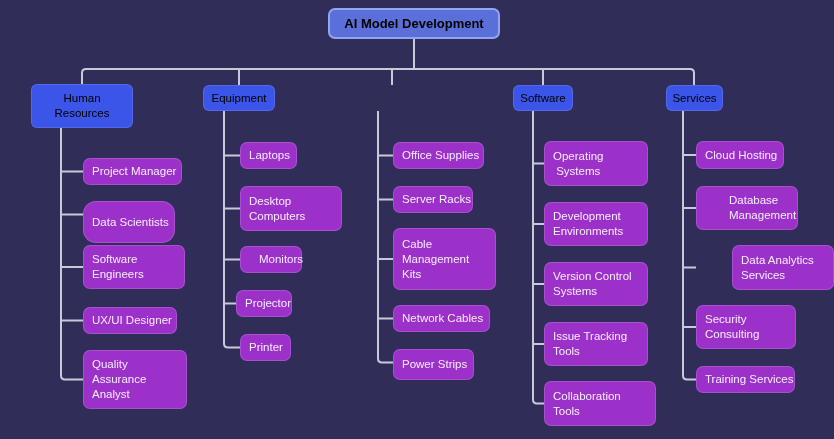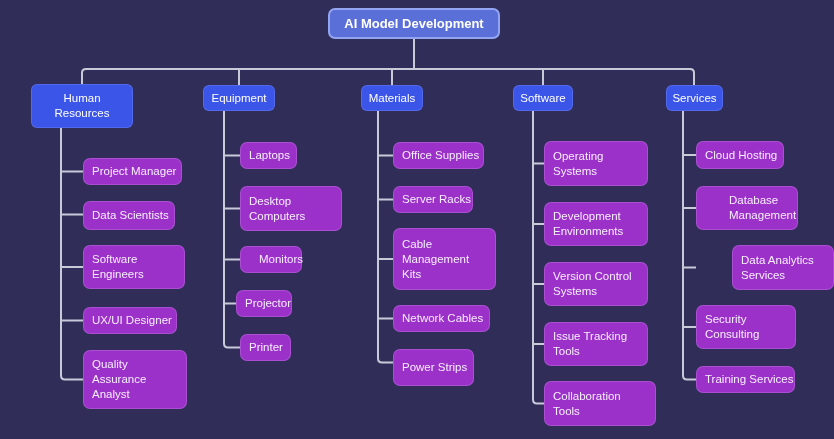--- a/index.html
+++ b/index.html
@@ -20,21 +20,21 @@
   .connectors path{
     fill:none;
     stroke:#c9cad9;
     stroke-width:2;
   }
   .node{
     position:absolute;
     display:flex;
     align-items:center;
     box-sizing:border-box;
-    color:#ffffff;
+    color:#000000;
     white-space:pre;
     font-size:11.5px;
     line-height:15px;
     cursor:default;
   }
   .root{
     background:#5b6fd8;
     border:2px solid #93a5f2;
     border-radius:7px;
     justify-content:center;
@@ -99,49 +99,48 @@
       <path d="M683,208 H696"></path>
       <path d="M683,267.5 H696"></path>
       <path d="M683,327 H696"></path>
   </svg>
 
   <div class="node root" style="left:328px;top:8px;width:172px;height:31px;">AI Model Development</div>
 
   <div class="node branch" style="left:31px;top:84px;width:102px;height:44px;">Human
 Resources</div>
   <div class="node branch" style="left:203px;top:85px;width:72px;height:26px;">Equipment</div>
-  <div class="node branch" style="left:361px;top:85px;width:62px;height:26px;">Materials</div>
   <div class="node branch" style="left:513px;top:85px;width:60px;height:26px;">Software</div>
   <div class="node branch" style="left:666px;top:85px;width:57px;height:26px;">Services</div>
 
   <div class="node leaf" style="left:83px;top:158px;width:99px;height:27px;">Project Manager</div>
-  <div class="node leaf" style="left:83px;top:201px;width:92px;height:29px;">Data Scientists</div>
+  <div class="node leaf" style="left:83px;top:201px;width:92px;height:42px;border-radius:13px;">Data Scientists</div>
   <div class="node leaf" style="left:83px;top:245px;width:102px;height:44px;">Software
 Engineers</div>
   <div class="node leaf" style="left:83px;top:307px;width:94px;height:27px;">UX/UI Designer</div>
   <div class="node leaf" style="left:83px;top:350px;width:104px;height:59px;">Quality
 Assurance
 Analyst</div>
 
   <div class="node leaf" style="left:240px;top:142px;width:57px;height:27px;">Laptops</div>
   <div class="node leaf" style="left:240px;top:186px;width:102px;height:45px;">Desktop
 Computers</div>
   <div class="node leaf" style="left:240px;top:246px;width:62px;height:27px;padding-left:18px;">Monitors</div>
   <div class="node leaf" style="left:236px;top:290px;width:56px;height:27px;">Projector</div>
   <div class="node leaf" style="left:240px;top:334px;width:51px;height:27px;">Printer</div>
 
   <div class="node leaf" style="left:393px;top:142px;width:91px;height:27px;">Office Supplies</div>
   <div class="node leaf" style="left:393px;top:186px;width:80px;height:27px;">Server Racks</div>
   <div class="node leaf" style="left:393px;top:228px;width:103px;height:62px;padding-left:8px;">Cable
 Management
 Kits</div>
   <div class="node leaf" style="left:393px;top:305px;width:97px;height:27px;">Network Cables</div>
-  <div class="node leaf" style="left:393px;top:349px;width:81px;height:37px;">Power Strips</div>
+  <div class="node leaf" style="left:393px;top:349px;width:81px;height:31px;">Power Strips</div>
 
-  <div class="node leaf" style="left:544px;top:141px;width:104px;height:45px;">Operating
+  <div class="node leaf" style="left:544px;top:141px;width:104px;height:45px;text-align:center;">Operating
 Systems</div>
   <div class="node leaf" style="left:544px;top:202px;width:104px;height:44px;">Development
 Environments</div>
   <div class="node leaf" style="left:544px;top:262px;width:104px;height:44px;">Version Control
 Systems</div>
   <div class="node leaf" style="left:544px;top:322px;width:104px;height:44px;">Issue Tracking
 Tools</div>
   <div class="node leaf" style="left:544px;top:381px;width:112px;height:45px;">Collaboration
 Tools</div>
 

